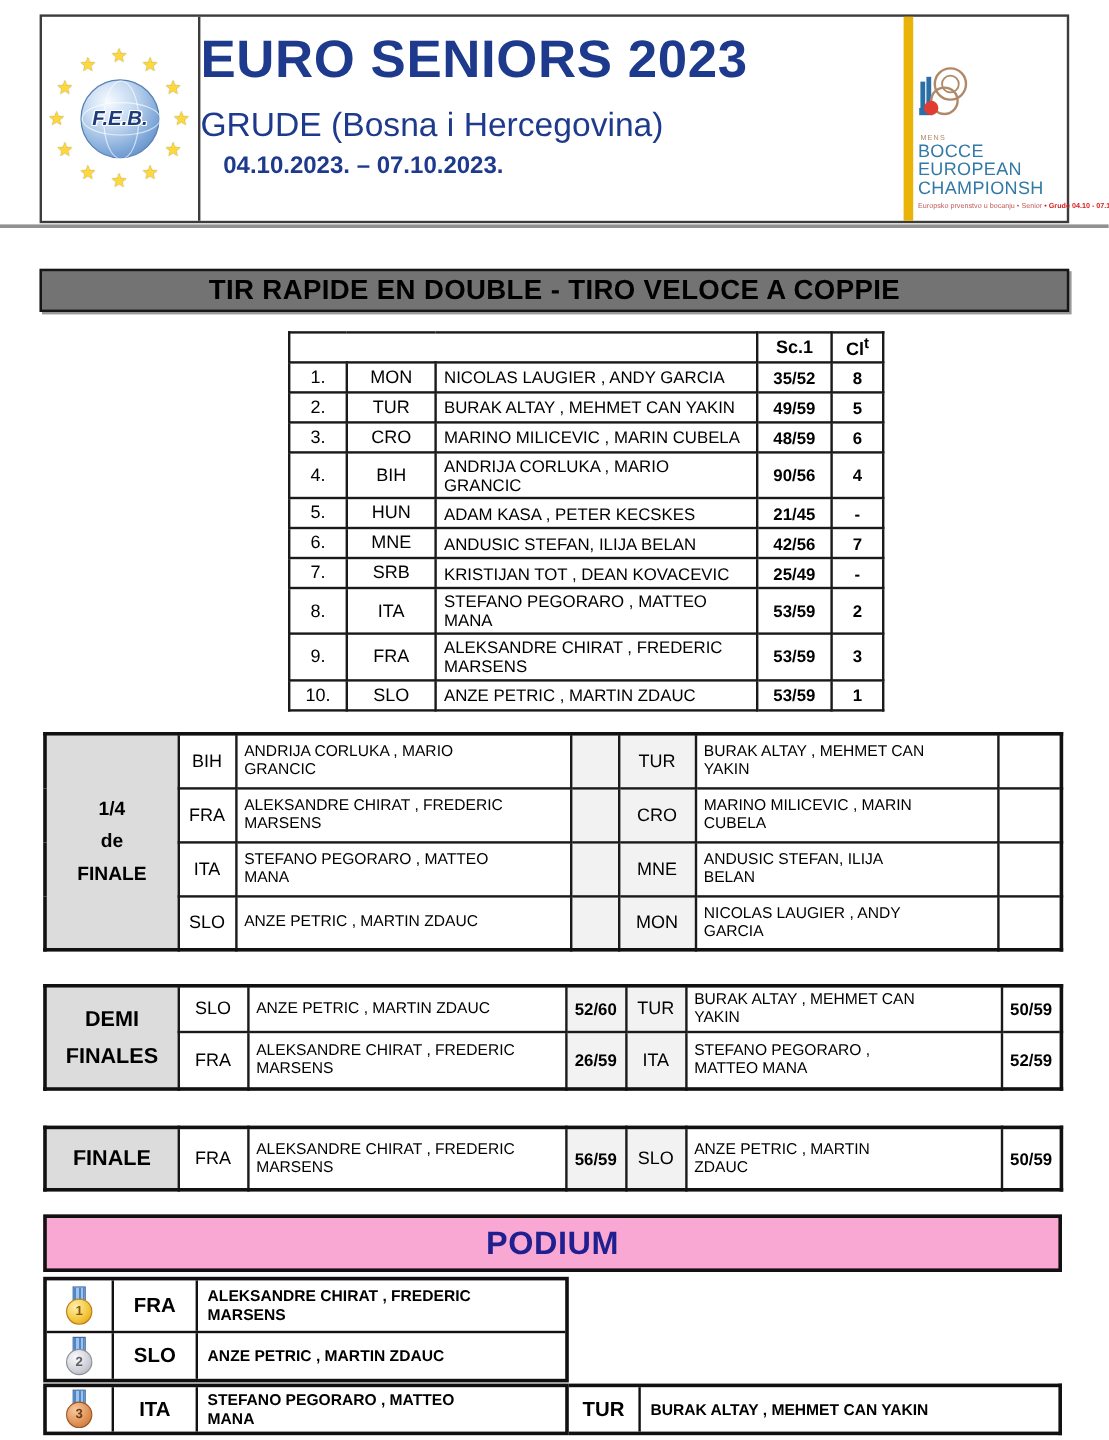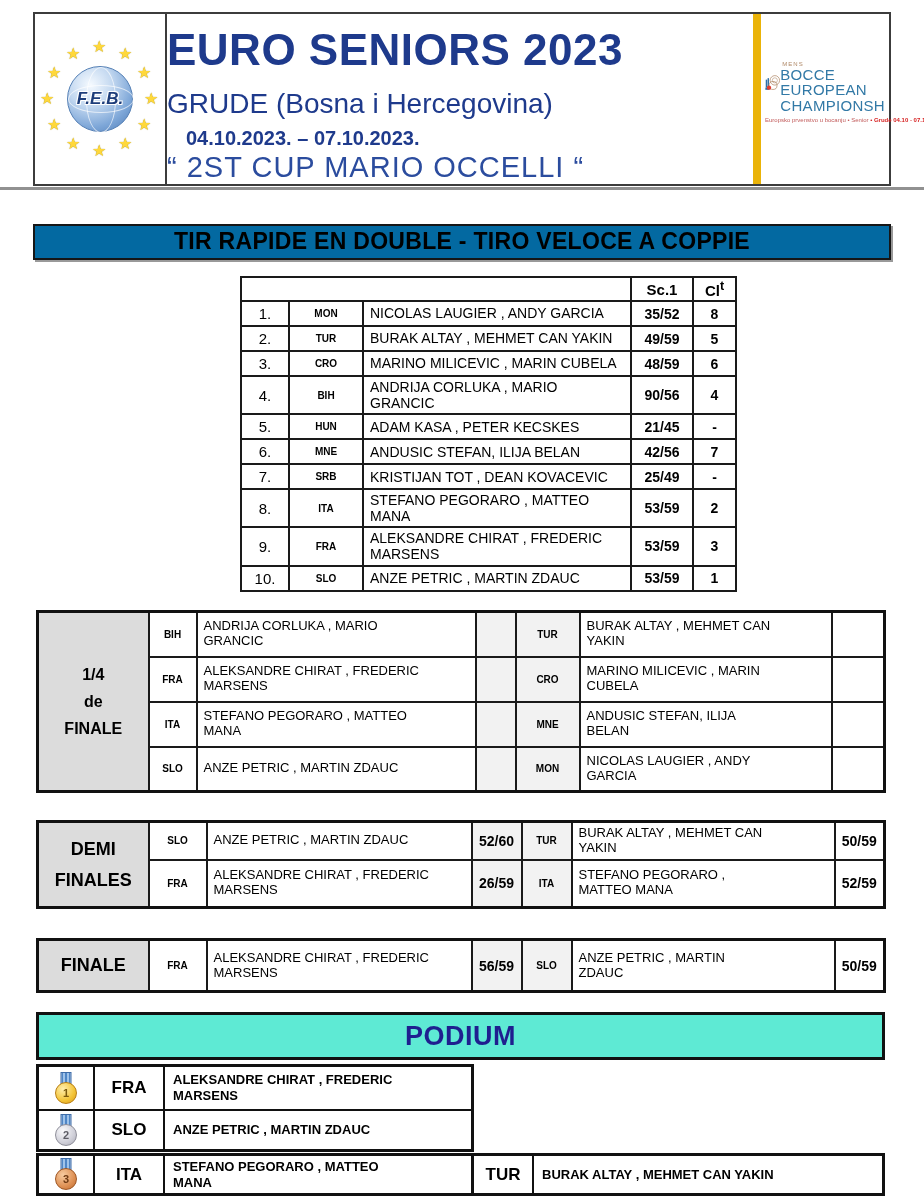--- a/index.html
+++ b/index.html
@@ -48,42 +48,42 @@
   }
   .globe::before { content:""; position:absolute; left:18px; top:0; width:28px; height:64px;
     border:1px solid rgba(255,255,255,.65); border-radius:50%; }
   .globe::after  { content:""; position:absolute; left:0; top:18px; width:64px; height:26px;
     border:1px solid rgba(255,255,255,.65); border-radius:50%; }
   .feb-text { font-weight:bold; font-style:italic; font-size:17px; color:#1d3d7a; z-index:2;
     text-shadow:1px 1px 0 #fff, -1px -1px 0 #fff, 1px -1px 0 #fff, -1px 1px 0 #fff; }
 
   
   .bocce-logo { position:absolute; left:4px; top:40px; width:120px; }
-  .bocce-row { display:flex; align-items:center; }
+  .bocce-row { display:flex; align-items:flex-start;flex-direction:column; }
   .bocce-text { line-height:1.02; margin-top:7px; }
   .bocce-mens { font-size:6px; color:#B08968; letter-spacing:1px; margin-left:2px; }
   .bocce-line { font-size:15px; color:#3279A6; letter-spacing:0.3px; }
   .bocce-sub { margin-top:4px; font-size:6px; white-space:nowrap; }
   .bocce-sub .s1 { color:#C25B5B; }
   .bocce-sub .s2 { color:#D62020; font-weight:bold; }
 
   .top-rule { position:absolute; left:0; top:187px; width:924px; height:3px; background:#919191; }
 
   
   .section-bar {
     position:absolute; left:33px; top:224px; width:858px; height:36px;
-    background:#0369a1; border:2px solid #161616; box-shadow:2px 2px 0 rgba(0,0,0,.4);
+    background:#737373; border:2px solid #161616; box-shadow:2px 2px 0 rgba(0,0,0,.4);
     text-align:center; font-weight:bold; font-size:23px; line-height:31px; color:#000;
     letter-spacing:0.3px;
   }
 
   
   table { border-collapse:collapse; table-layout:fixed; }
   td { border:2px solid #1a1a1a; overflow:hidden; }
-  .cc { font-weight:bold; font-size:10px; text-align:center; }
+  .cc { font-weight:normal; font-size:15px; text-align:center; }
   .nm { font-size:13px; padding:2px 6px; line-height:1.15; }
   .nm span { display:inline-block; vertical-align:middle; }
   .sc { font-weight:bold; font-size:14px; text-align:center; }
   .lt { background:#F2F2F2; }
   .lbl { background:#DCDCDC; font-weight:bold; text-align:center; }
 
   
   .standings { position:absolute; left:240px; top:276px; }
   .standings td { height:25px; }
   .standings .hd { height:14px; font-weight:bold; font-size:15px; text-align:center; }
@@ -98,21 +98,21 @@
   .w1 { max-width:232px; }
   .w2 { max-width:186px; }
   .demi td.r1 { height:38px; }
   .demi td.r2 { height:48px; }
   .demi .lbl, .finale .lbl { font-size:18px; line-height:1.7; }
   .finale td { height:52px; }
 
   
   .podium-head {
     position:absolute; left:36px; top:1012px; width:849px; height:48px;
-    background:#5eead4; border:3px solid #111; text-align:center;
+    background:#f9a8d4; border:3px solid #111; text-align:center;
   }
   .podium-head .t { font-size:27px; font-weight:bold; color:#1F1F8F; line-height:42px; letter-spacing:0.5px; }
   .podium-box12 { position:absolute; left:36px; top:1064px; width:438px; height:88px; border:3px solid #111; }
   .prow { display:flex; width:100%; }
   .prow.r1 { height:44px; border-bottom:2px solid #111; }
   .prow.r2 { height:38px; }
   .podium-row3 { position:absolute; left:36px; top:1153px; width:849px; height:43px; display:flex; }
   .p-left3 { width:438px; border:3px solid #111; display:flex; }
   .p-right3 { width:411px; border:3px solid #111; border-left:none; display:flex; }
   .pmedal { width:56px; border-right:2px solid #111; display:flex; align-items:center; justify-content:center; }
@@ -153,21 +153,20 @@
     </div>
     <div class="globe">
       <span class="feb-text">F.E.B.</span>
     </div>
   </div>
 
   <div class="center-cell">
     <div class="title-main">EURO SENIORS 2023</div>
     <div class="location">GRUDE (Bosna i Hercegovina)</div>
     <div class="dates">04.10.2023. – 07.10.2023.</div>
-    <div class="cup">“ 2ST  CUP MARIO OCCELLI “</div>
   </div>
 
   <div class="logo-cell-right">
     <div class="bocce-logo">
       <div class="bocce-row">
         <svg width="42" height="52" viewBox="0 0 42 52">
           <rect x="2" y="14" width="4" height="22" fill="#2B6FA8"></rect>
           <rect x="7" y="10" width="4" height="26" fill="#2B6FA8"></rect>
           <rect x="1" y="36" width="11" height="6" fill="#2B6FA8"></rect>
           <circle cx="27" cy="16" r="13" fill="none" stroke="#B08968" stroke-width="2"></circle>

